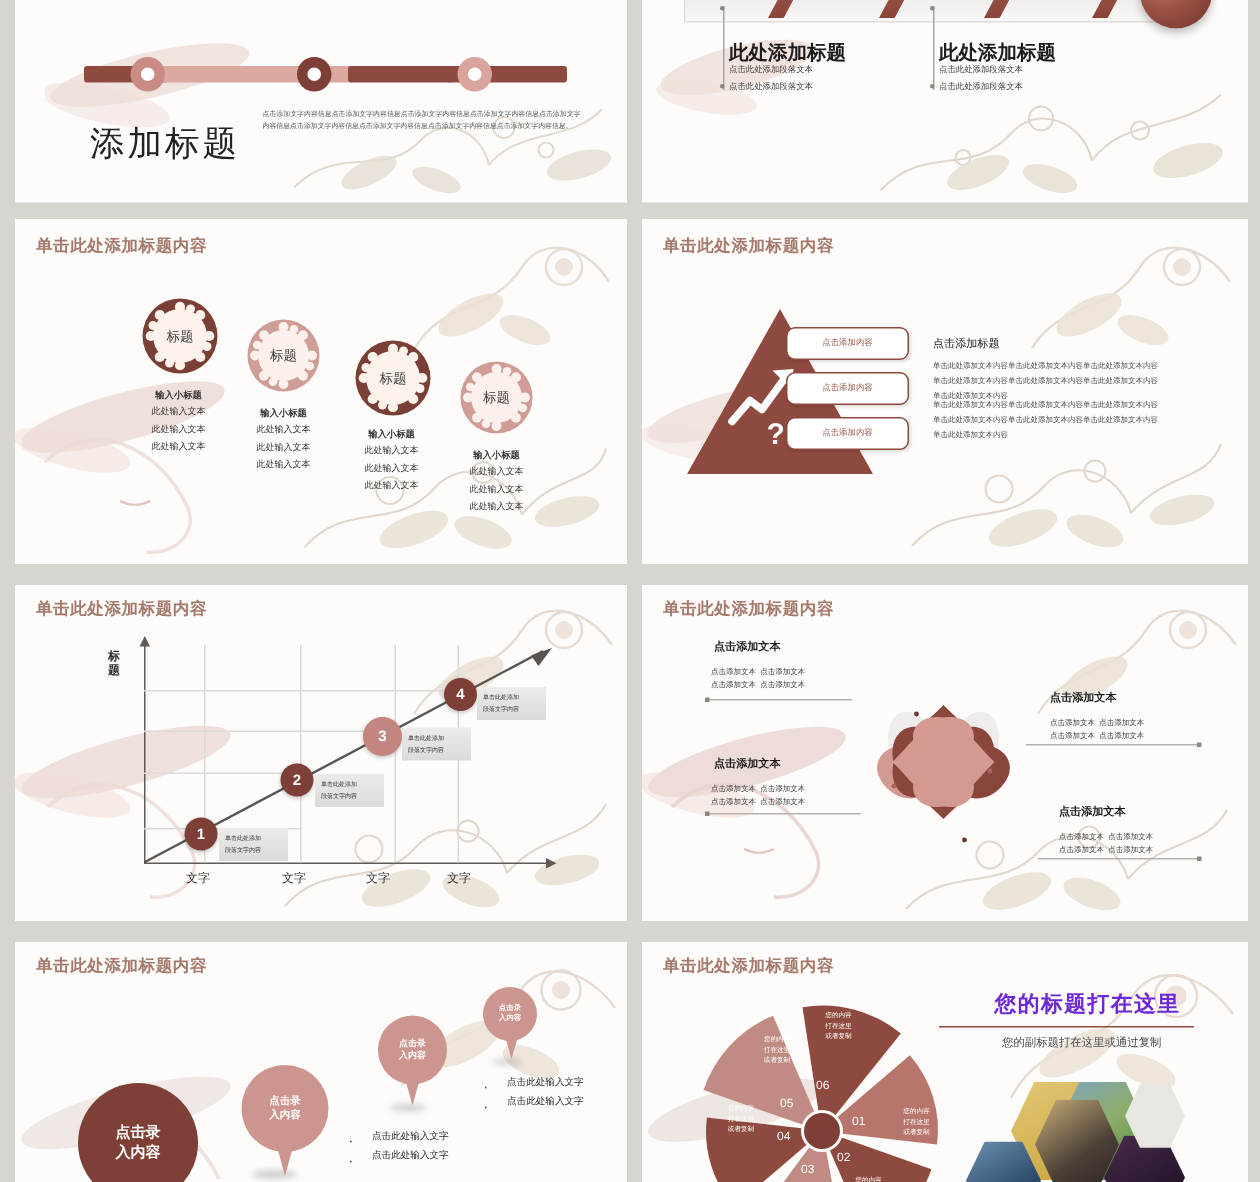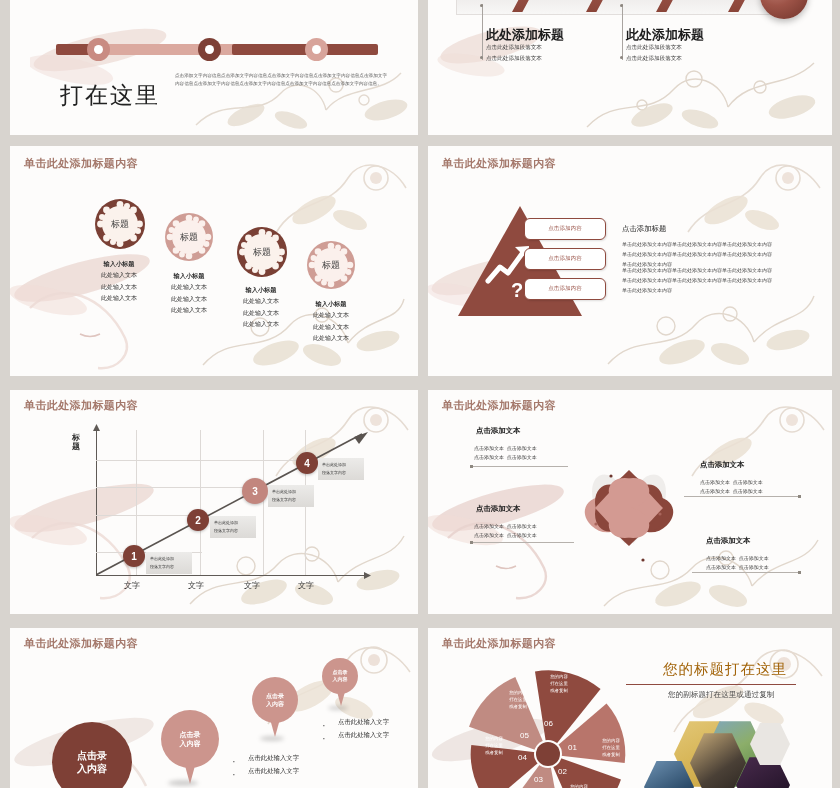--- a/index.html
+++ b/index.html
@@ -91,21 +91,21 @@
   .pin { position:absolute; border-radius:50%; color:#fff; text-align:center;
      display:flex;align-items:center;justify-content:center; line-height:1.35;}
   .pin::after{ content:""; position:absolute; left:50%; transform:translateX(-50%);
      border-left:6px solid transparent;border-right:6px solid transparent; }
   .pin-shadow{ position:absolute; border-radius:50%; background:rgba(0,0,0,.18);
      filter:blur(2px); }
   .s7-bullets { position:absolute; font-size:6.4px; color:#2b2b2b; line-height:2; }
   .s7-bullets li { list-style:none; position:relative; padding-left:16px;}
   .s7-bullets li::before{content:"·"; position:absolute; left:0; top:-2px; font-size:11px;color:#555;}
   .pie-lbl { position:absolute; color:#fff; font-size:4.4px; line-height:1.55; text-align:center; width:30px;}
-  .s8-h { position:absolute; font-size:14.5px; font-weight:normal; color:#a16207; letter-spacing:1px;}
+  .s8-h { position:absolute; font-size:14.5px; font-weight:bold; color:#6d28d9; letter-spacing:1px;}
   .s8-rule { position:absolute; height:1.4px; background:#8f4a3f; }
   .s8-sub { position:absolute; font-size:7.6px; color:#4a4a4a; }
   .hexp { position:absolute; clip-path:polygon(25% 2%,75% 2%,100% 50%,75% 98%,25% 98%,0 50%); }
 </style>
 </head>
 <body style="background: rgb(216, 212, 207);">
 
 <div class="page">
 
 <div class="slide" style="left:10px;top:-40px;width:408px;height:175px;">
@@ -136,21 +136,21 @@
     <div class="s1-dot" style="left:77px;top:78px;background:#c98b82;">
           <i></i>
         </div>
     <div class="s1-dot" style="left:188px;top:78px;background:#7e4036;">
           <i></i>
         </div>
     <div class="s1-dot" style="left:295px;top:78px;background:#d8a49b;">
           <i></i>
         </div>
 
-    <div class="s1-bigtitle" style="left:50px;top:120px;">打在这里</div>
+    <div class="s1-bigtitle" style="left:50px;top:120px;">添加标题</div>
     <div class="s1-body" style="left:165px;top:112px;">点击添加文字内容信息点击添加文字内容信息点击添加文字内容信息点击添加文字内容信息点击添加文字内容信息点击添加文字内容信息点击添加文字内容信息点击添加文字内容信息点击添加文字内容信息。</div>
   </div>
 </div>
 
 <div class="slide" style="left:428px;top:-40px;width:404px;height:175px;">
   <div class="slide-inner">
     <svg class="deco" style="left:8px;top:55px;" width="150" height="70" viewBox="0 0 150 70">
       <ellipse cx="55" cy="30" rx="52" ry="14" transform="rotate(-14 55 30)" fill="#e7cfc9" opacity=".55"></ellipse>
       <ellipse cx="35" cy="50" rx="34" ry="10" transform="rotate(10 35 50)" fill="#f0ddd8" opacity=".5"></ellipse>
     </svg>

